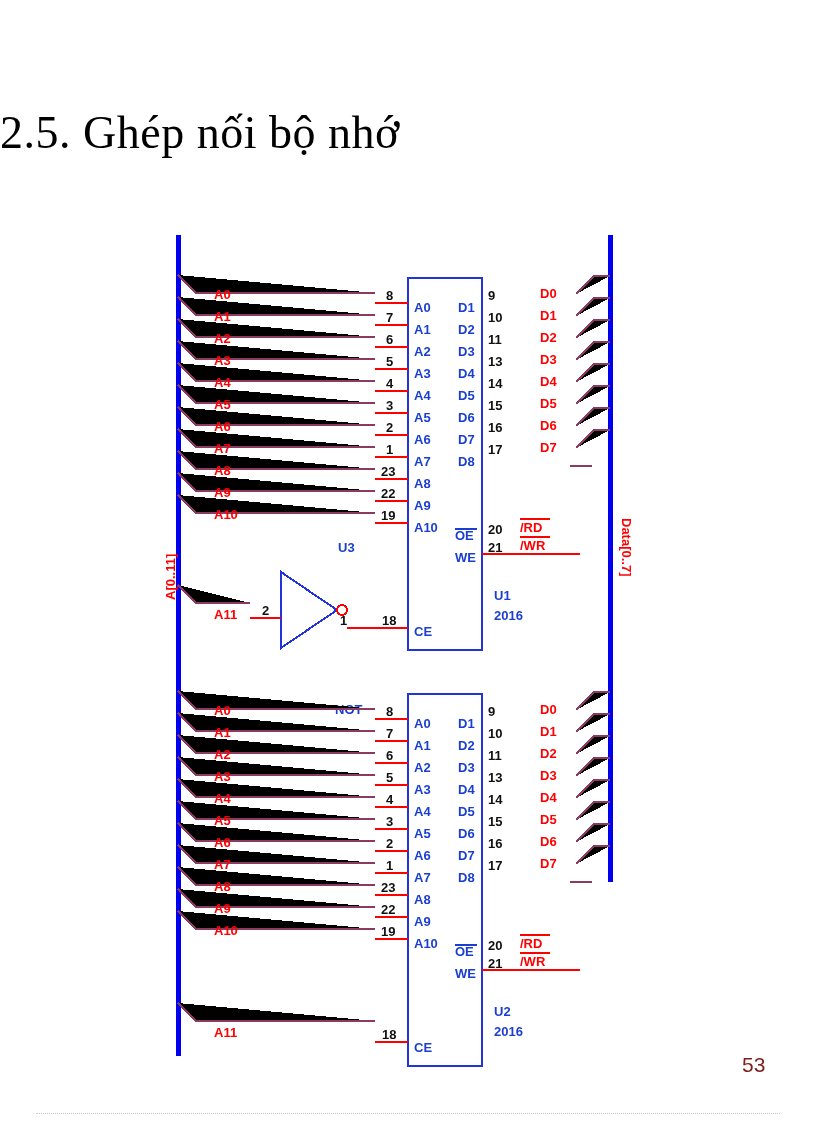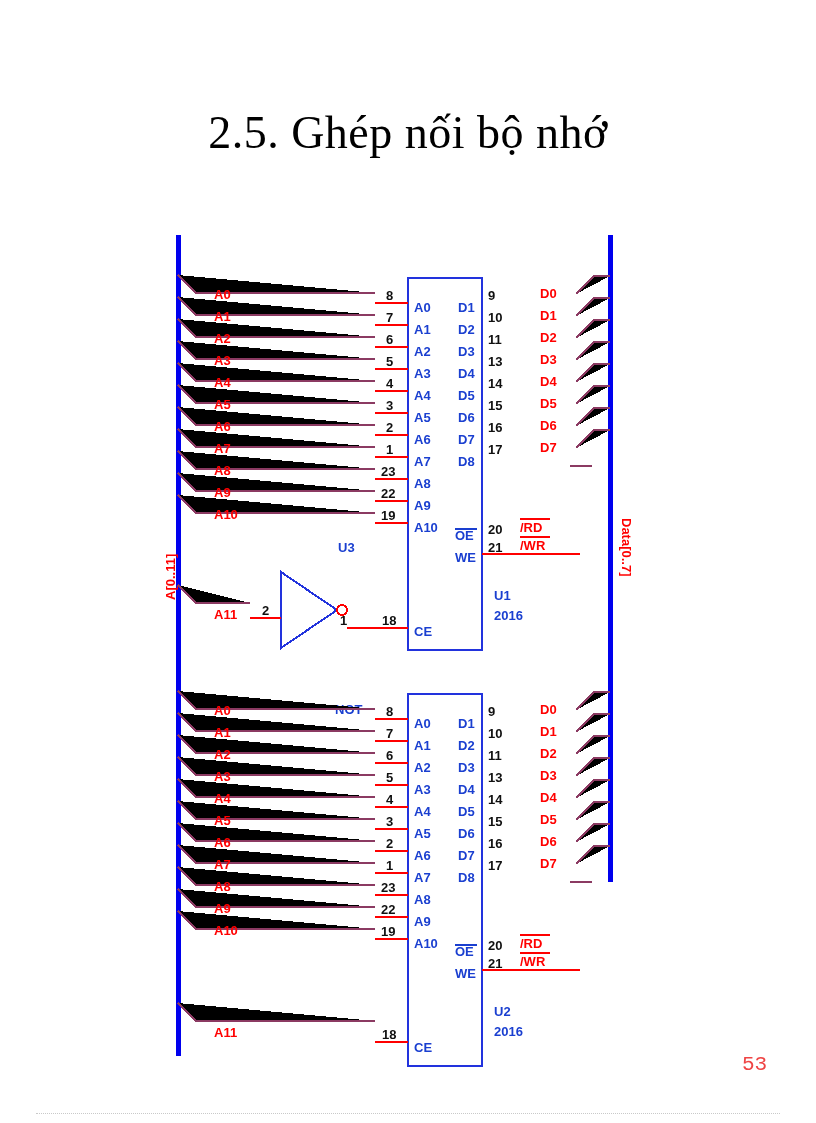--- a/index.html
+++ b/index.html
@@ -16,37 +16,36 @@
     font-family: "Liberation Sans", sans-serif;
     -webkit-font-smoothing: none;
   }
 
   
   #slide-title {
     position: absolute;
     left: 0;
     top: 104px;
     width: 816px;
-    text-align: center;
     font-family: "Liberation Serif", serif;
     font-size: 46px;
     line-height: 58px;
     color: #000000;
     letter-spacing: 0.5px;
     white-space: nowrap;
   }
 
   
   #page-number {
     position: absolute;
     left: 742px;
     top: 1053px;
-    font-family: Liberation Mono, monospace;
+    font-family: Liberation Sans, sans-serif;
     font-size: 21px;
-    color: #ef4444;
+    color: #7f1d1d;
   }
 
   
   #bottom-rule {
     position: absolute;
     left: 36px;
     top: 1113px;
     width: 744px;
     height: 0;
     border-top: 1px dotted #c9c9c9;

